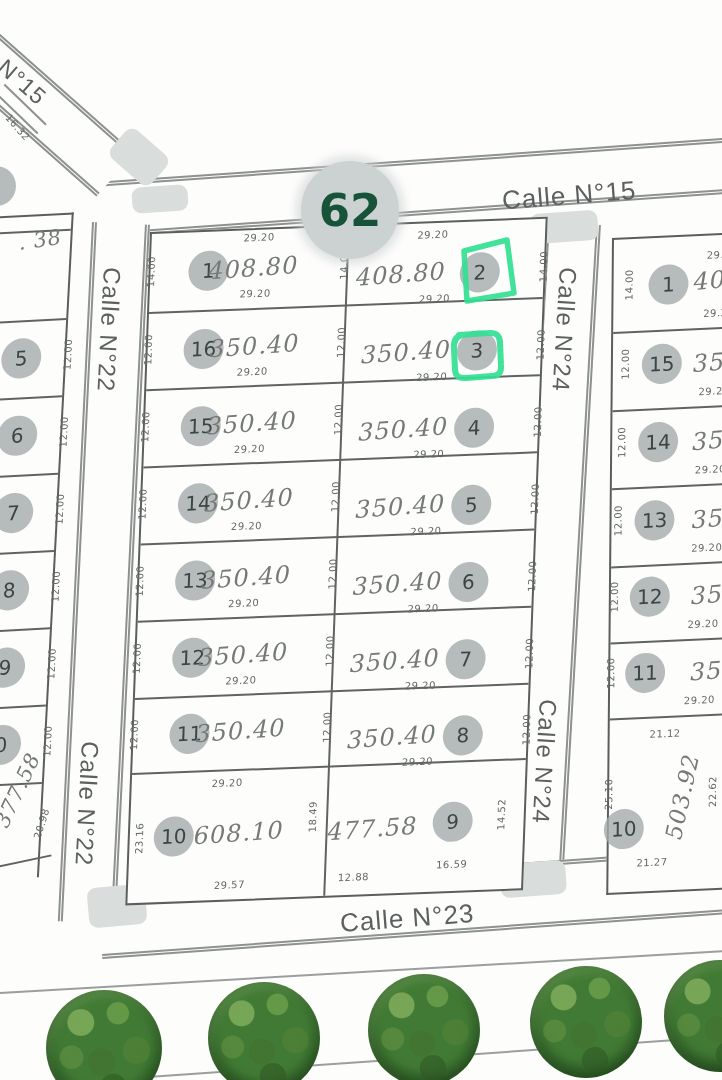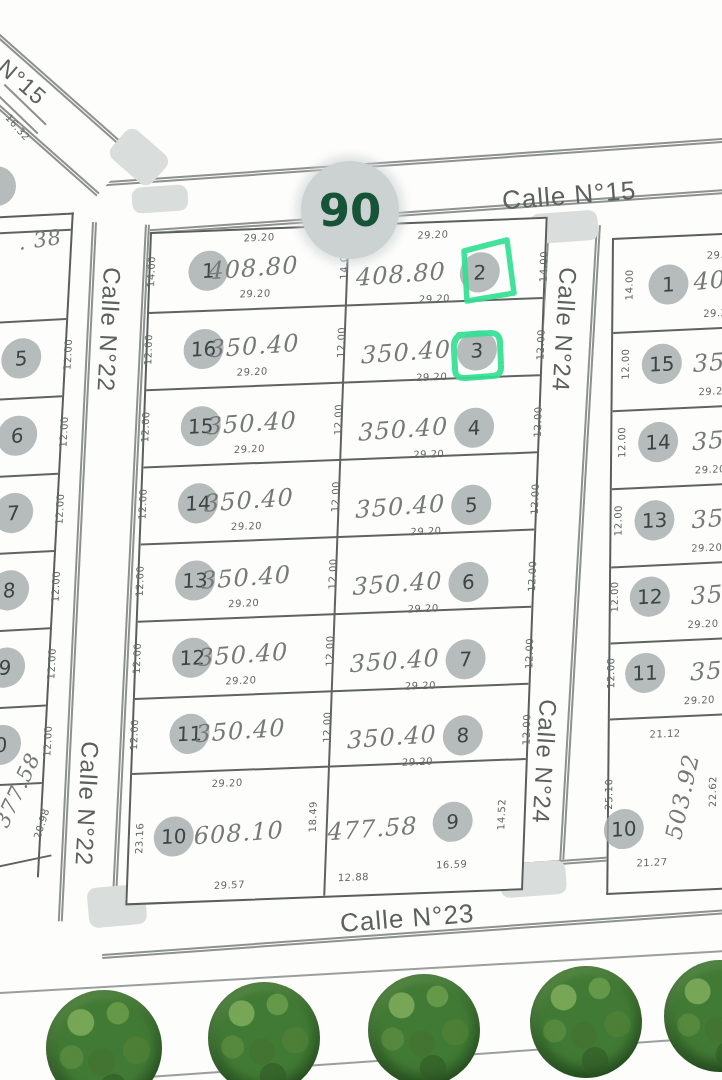--- a/index.html
+++ b/index.html
@@ -298,21 +298,21 @@
   </div>
 
   <svg class="hl" style="left:451px;top:233px;" width="72" height="78" viewBox="0 0 72 78">
     <path d="M13 18 L56 7 L63 60 L16 68 Z" fill="none" stroke="#32e093" stroke-width="5.5" stroke-linejoin="round" stroke-linecap="round" opacity="0.92"></path>
   </svg>
   <svg class="hl" style="left:445px;top:323px;" width="68" height="64" viewBox="0 0 68 64">
     <path d="M17 12 Q8 14 9 26 L10 46 Q10 56 21 55 L47 53 Q57 53 56 42 L55 20 Q55 9 44 10 L14 12" fill="none" stroke="#32e093" stroke-width="6" stroke-linejoin="round" stroke-linecap="round" opacity="0.92"></path>
   </svg>
 
   <div class="badge" style="left:301px;top:161px;width:98px;height:98px;font-size:45px;">
-    <span>90</span>
+    <span>62</span>
   </div>
 
   <div class="line" style="left:0;top:992px;width:730px;height:2px;transform:rotate(-3.3deg);transform-origin:left center;"></div>
   <div class="line" style="left:148px;top:1076px;width:590px;height:2px;transform:rotate(-4deg);transform-origin:left center;"></div>
 
   <div class="tree" style="left:46px;top:990px;width:116px;height:116px;"></div>
   <div class="tree" style="left:208px;top:982px;width:112px;height:112px;"></div>
   <div class="tree" style="left:368px;top:974px;width:112px;height:112px;"></div>
   <div class="tree" style="left:530px;top:966px;width:112px;height:112px;"></div>
   <div class="tree" style="left:664px;top:960px;width:112px;height:112px;"></div>

